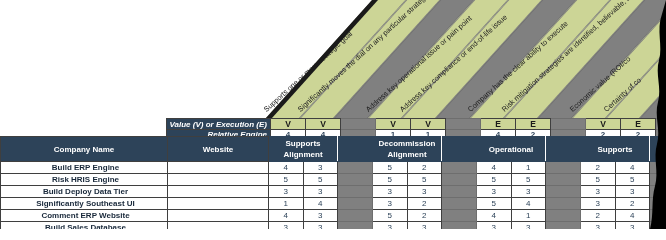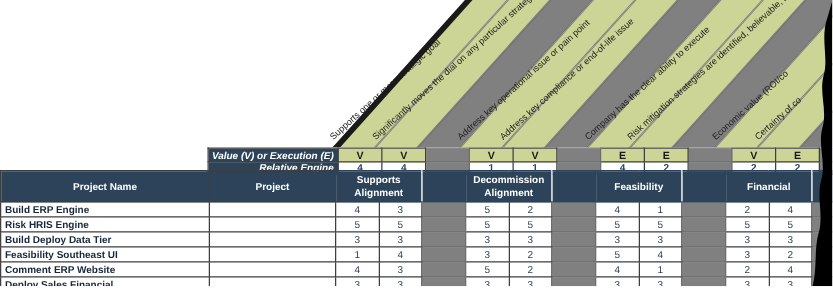--- a/index.html
+++ b/index.html
@@ -146,21 +146,21 @@
     font-size:11px;
   }
   .grp-spacer{
     background:#2d4359;
     border-color:#2d4359 !important;
   }
   .rowname{
     background:#ffffff;
     color:#18283a;
     font-weight:bold;
-    text-align:left;
+    text-align:center;
     padding-left:3px !important;
     height:11px;
     font-size:8.4px;
     white-space:nowrap;
   }
   .rowcomment{
     background:#ffffff;
     height:11px;
   }
   .score{
@@ -248,29 +248,29 @@
             <td class="wcell" style="width: 34px;">2</td>
             <td class="wcell" style="width: 34px;">2</td>
             <td class="wcell spacer" style="width: 34px;"></td>
           </tr>
       </tbody>
     </table>
 
     <table id="body-table">
       <tbody>
           <tr>
-            <td class="namehdr" style="width: 166px;">Project Name</td>
-            <td class="namehdr" style="width: 100px;">Project</td>
+            <td class="namehdr" style="width: 166px;">Company Name</td>
+            <td class="namehdr" style="width: 100px;">Website</td>
             <td class="grouphdr first" colspan="2" style="width: 68px;">Supports Alignment</td>
             <td class="grouphdr grp-spacer" style="width: 34px;"></td>
             <td class="grouphdr" colspan="2" style="width: 68px;">Decommission Alignment</td>
             <td class="grouphdr grp-spacer" style="width: 34px;"></td>
-            <td class="grouphdr" colspan="2" style="width: 68px;">Feasibility</td>
+            <td class="grouphdr" colspan="2" style="width: 68px;">Operational</td>
             <td class="grouphdr grp-spacer" style="width: 34px;"></td>
-            <td class="grouphdr" colspan="2" style="width: 68px;">Financial</td>
+            <td class="grouphdr" colspan="2" style="width: 68px;">Supports</td>
             <td class="grouphdr grp-spacer" style="width: 34px;"></td>
           </tr>
           <tr>
             <td class="rowname">Build ERP Engine</td>
             <td class="rowcomment"></td>
             <td class="score">4</td>
             <td class="score">3</td>
             <td class="score rowspacer"></td>
             <td class="score">5</td>
             <td class="score">2</td>
@@ -308,21 +308,21 @@
             <td class="score">3</td>
             <td class="score rowspacer"></td>
             <td class="score">3</td>
             <td class="score">3</td>
             <td class="score rowspacer"></td>
             <td class="score">3</td>
             <td class="score">3</td>
             <td class="score rowspacer"></td>
           </tr>
           <tr>
-            <td class="rowname">Feasibility Southeast UI</td>
+            <td class="rowname">Significantly Southeast UI</td>
             <td class="rowcomment"></td>
             <td class="score">1</td>
             <td class="score">4</td>
             <td class="score rowspacer"></td>
             <td class="score">3</td>
             <td class="score">2</td>
             <td class="score rowspacer"></td>
             <td class="score">5</td>
             <td class="score">4</td>
             <td class="score rowspacer"></td>
@@ -340,21 +340,21 @@
             <td class="score">2</td>
             <td class="score rowspacer"></td>
             <td class="score">4</td>
             <td class="score">1</td>
             <td class="score rowspacer"></td>
             <td class="score">2</td>
             <td class="score">4</td>
             <td class="score rowspacer"></td>
           </tr>
           <tr>
-            <td class="rowname">Deploy Sales Financial</td>
+            <td class="rowname">Build Sales Database</td>
             <td class="rowcomment"></td>
             <td class="score">3</td>
             <td class="score">3</td>
             <td class="score rowspacer"></td>
             <td class="score">3</td>
             <td class="score">3</td>
             <td class="score rowspacer"></td>
             <td class="score">3</td>
             <td class="score">3</td>
             <td class="score rowspacer"></td>

